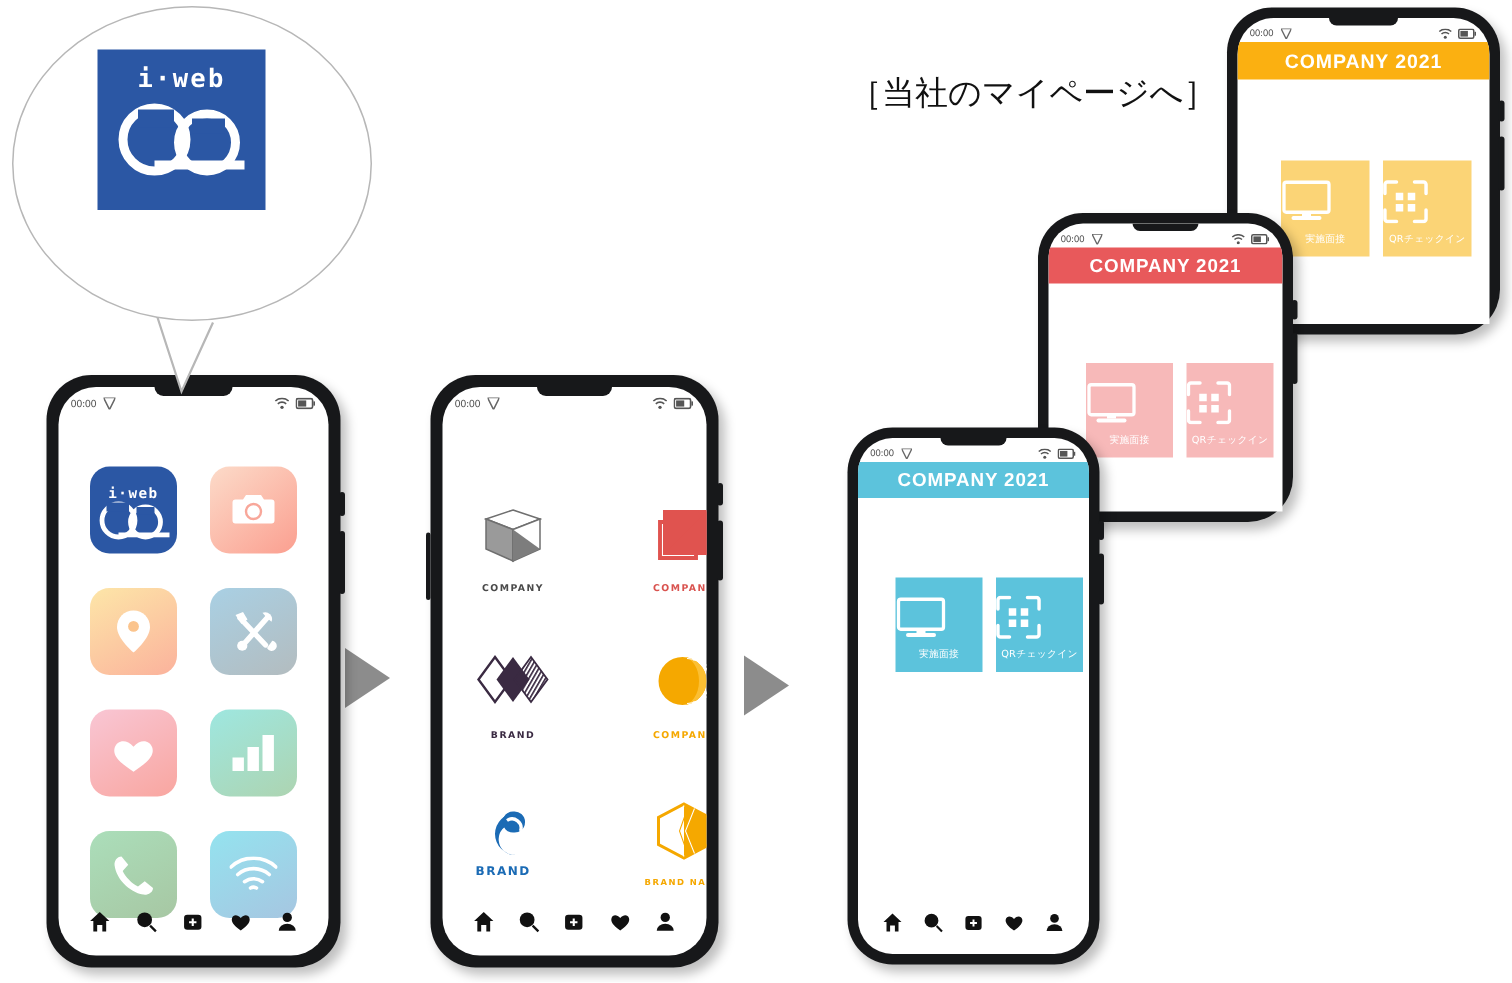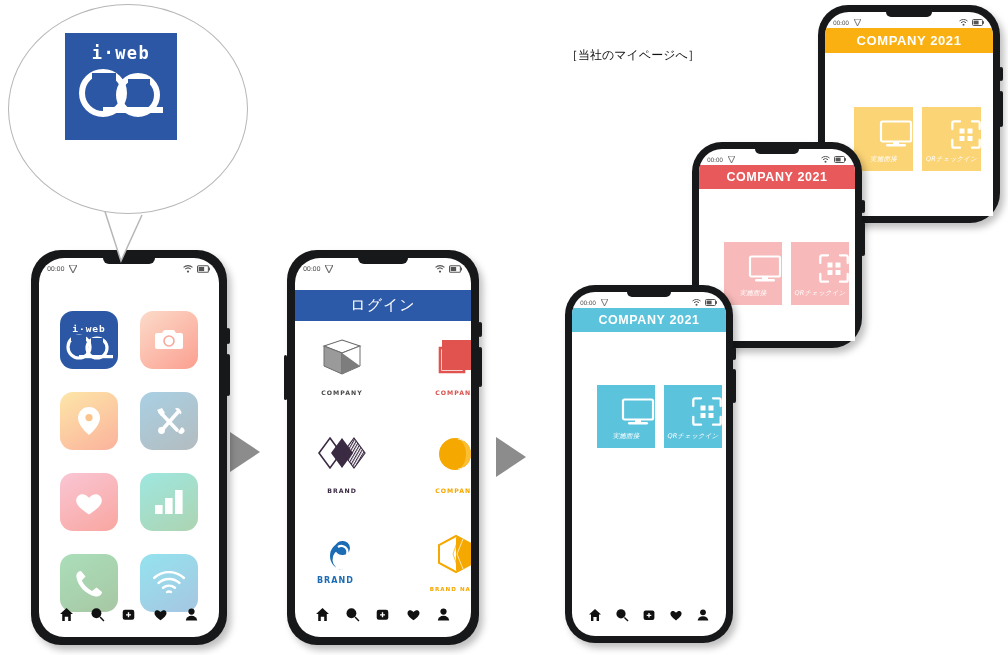--- a/index.html
+++ b/index.html
@@ -122,37 +122,37 @@
   .logocell .lname{
     position:absolute;bottom:2px;left:0;width:100%;text-align:center;
     font-size:6.2px;font-weight:bold;letter-spacing:1px;
     font-family:"DejaVu Sans",sans-serif;
   }
 
   
   .tiles{position:absolute;display:flex;gap:9px;}
   .tile{
     position:relative;
-    display:flex;flex-direction:column;align-items:flex-end;justify-content:center;font-style:italic;
+    display:flex;flex-direction:column;align-items:flex-start;justify-content:center;
   }
   .tile .tlabel{
     position:absolute;bottom:7px;left:0;width:100%;text-align:center;
     color:#fff;font-size:6.5px;letter-spacing:.2px;
     font-family:"DejaVu Sans",sans-serif;
   }
 
   
   .arrow{position:absolute;width:0;height:0;
     border-top:20px solid transparent;border-bottom:20px solid transparent;
     border-left:30px solid #8c8c8c;}
 
   
   .caption{
     position:absolute;
-    font-size:12px;color:#111;
+    font-size:22px;color:#111;
     font-family:Liberation Serif, serif;
     white-space:nowrap;
   }
 </style>
 </head>
 <body>
 
 <div id="stage">
 
   <svg class="bubble-tail" viewBox="0 0 60 85">
@@ -384,23 +384,20 @@
               <path d="M2 3.7 A3.6 3.6 0 0 1 7 3.7" fill="none" stroke="#555" stroke-width="1"></path>
               <circle cx="4.5" cy="5.8" r="1" fill="#555"></circle>
             </svg>
           <svg width="13" height="8" viewBox="0 0 12 7">
               <rect x=".5" y=".5" width="10" height="6" rx="1" fill="none" stroke="#555"></rect>
               <rect x="1.6" y="1.6" width="5" height="3.8" fill="#555"></rect>
               <rect x="11" y="2.2" width="1" height="2.6" fill="#555"></rect>
             </svg>
         </span>
       </div>
-      <div class="apphdr" style="top:32px;height:31px;background:#2c5aa8;font-size:15px;letter-spacing:1px;font-weight:normal;">
-        <span>ログイン</span>
-      </div>
 
       <div class="logogrid" style="left:8px;top:78px;">
 
         <div class="logocell">
           <svg style="margin-top:2px;" width="44" height="42" viewBox="0 0 44 42">
             <path d="M22 2 L40 8 L40 28 L22 36 L4 28 L4 8 Z" fill="#8e8e8e"></path>
             <path d="M22 2 L40 8 L22 15 L4 8 Z" fill="#ffffff" stroke="#6f6f6f" stroke-width="1.1"></path>
             <path d="M4 8 L22 15 L22 36 L4 28 Z" fill="#9a9a9a" stroke="#6f6f6f" stroke-width="1"></path>
             <path d="M40 8 L22 15 L22 36 L40 28 Z" fill="#ffffff" stroke="#6f6f6f" stroke-width="1"></path>
             <path d="M22 15 L40 28 L22 36 Z" fill="#7d7d7d"></path>

